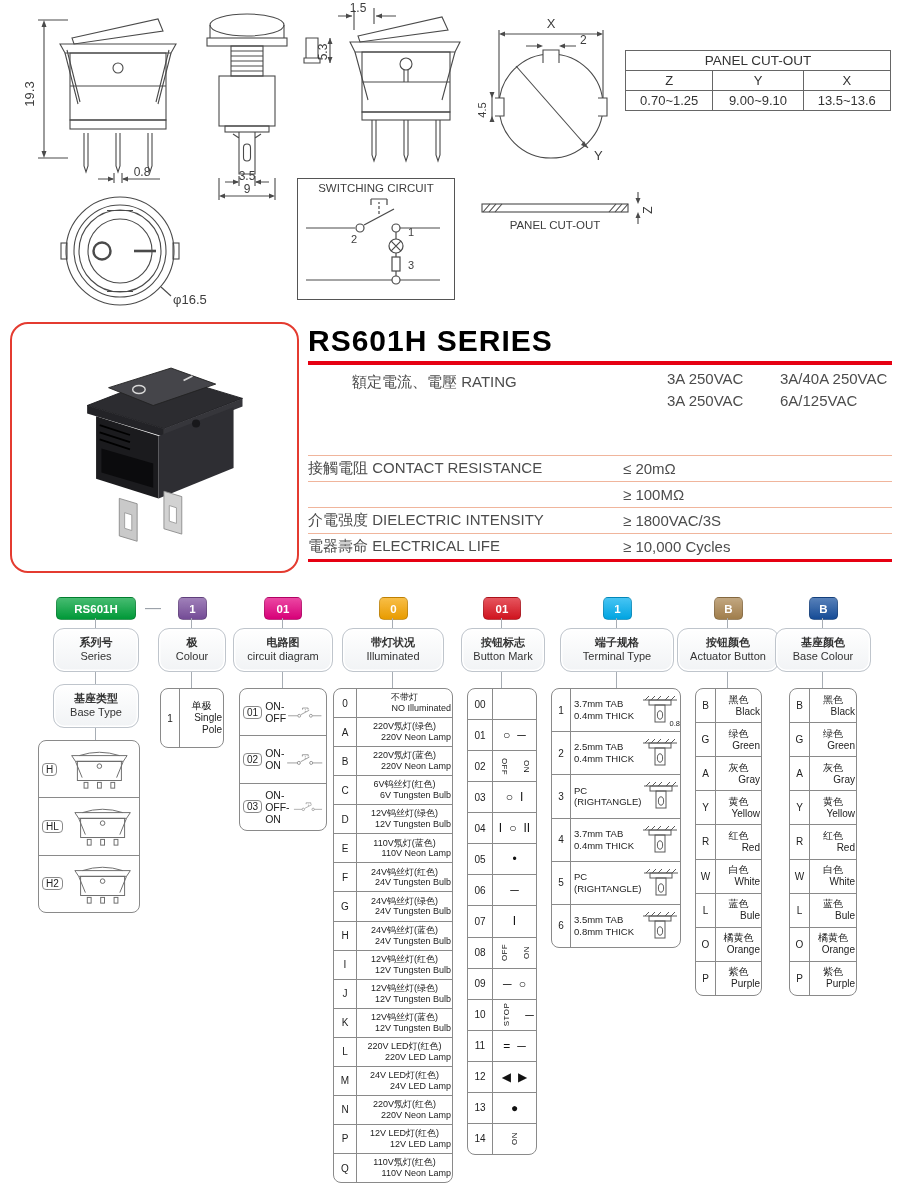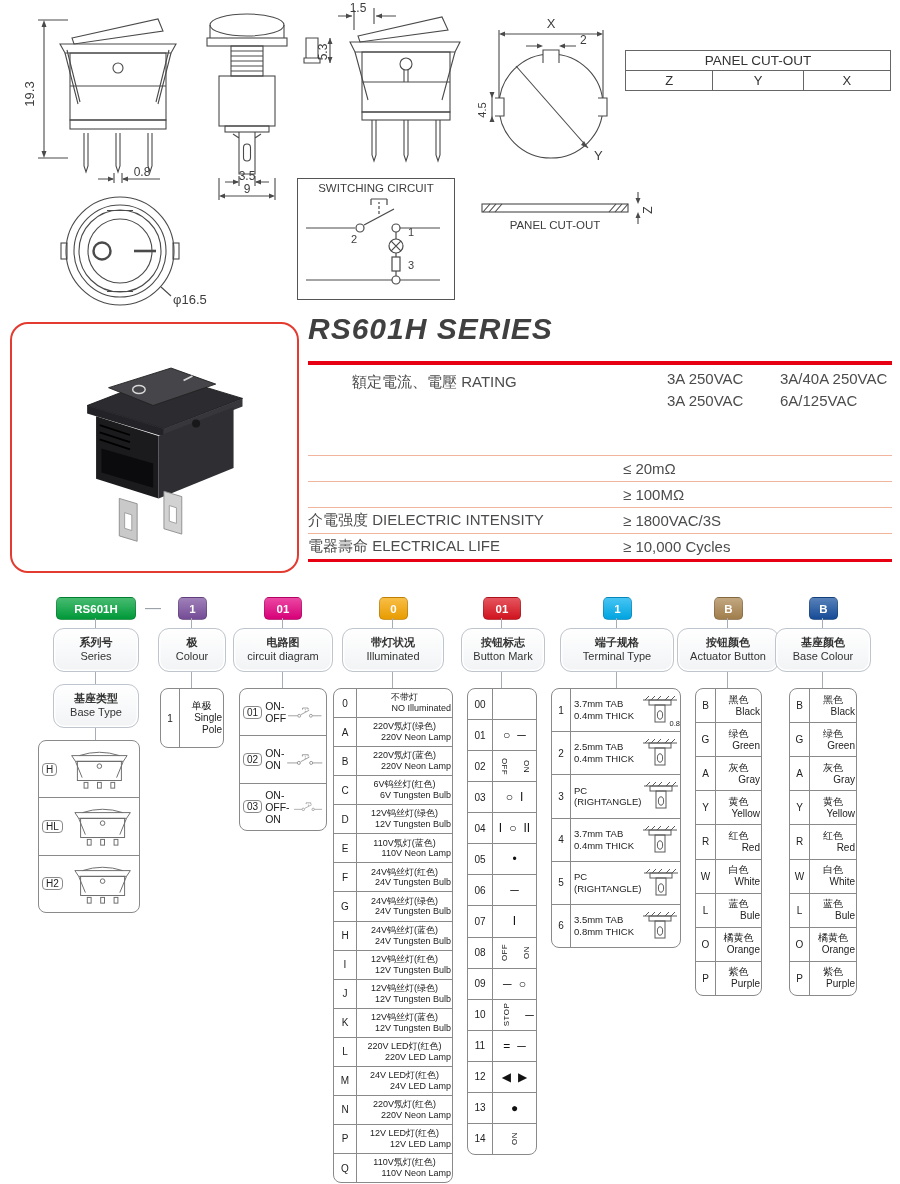--- a/index.html
+++ b/index.html
@@ -6,22 +6,22 @@
   #page{position:relative;width:900px;height:1184px;background:#fff;overflow:hidden;
         font-family:"Liberation Sans",sans-serif;color:#222;}
   .abs{position:absolute;}
   svg text{font-family:"Liberation Sans",sans-serif;fill:#3d3d3d;}
   
   #cutout-table{position:absolute;left:625px;top:50px;width:266px;border-collapse:collapse;
     border:1.6px solid #555;font-size:13px;color:#333;}
   #cutout-table td,#cutout-table th{border:1px solid #666;text-align:center;padding:2px 2px;font-weight:normal;}
   #cutout-table .ttl{font-size:13.5px;}
   
-  #series-title{position:absolute;left:308px;top:312px;font-size:30px;font-weight:bold;
-    font-style:italic;color:#404040;letter-spacing:1px;}
+  #series-title{position:absolute;left:308px;top:324px;font-size:30px;font-weight:bold;
+    color:#000000;letter-spacing:1px;}
   #red-rule{position:absolute;left:308px;top:361px;width:584px;height:3.5px;background:#e60012;}
   #rating-block{position:absolute;left:308px;top:370px;width:584px;height:58px;font-size:15px;color:#4c4c4c;margin-left:44px;}
   #rating-block .lbl{position:absolute;left:0;top:3px;}
   .rt-row{position:absolute;left:0;width:584px;height:22px;}
   .rt-v1{position:absolute;left:315px;} .rt-v2{position:absolute;left:428px;}
   #specs{position:absolute;left:308px;top:455px;width:584px;border-bottom:3px solid #e60012;}
   .spec-row{position:relative;height:25px;display:flex;align-items:center;
     border-top:1.6px solid #f0b59c;font-size:15px;color:#4c4c4c;}
   .spec-value{position:absolute;left:315px;}
   
@@ -230,20 +230,25 @@
           <th colspan="3" class="ttl">PANEL CUT-OUT</th>
         </tr>
       <tr>
         <th style="width:33%">Z</th>
         <th style="width:34%">Y</th>
         <th style="width:33%">X</th>
       </tr>
     </tbody>
     <tbody>
 
+        <tr>
+          <td>0.70~1.25</td>
+          <td>9.00~9.10</td>
+          <td>13.5~13.6</td>
+        </tr>
 
       </tbody>
   </table>
 
   <div id="photo-box">
     <svg width="250" height="225" viewBox="0 0 280 250">
       <polygon points="64,78 150,104 238,70 152,44" fill="#2c2c30" stroke="#1a1a1d"></polygon>
       <polygon points="64,78 150,104 150,113 64,87" fill="#232327"></polygon>
       <polygon points="150,104 238,70 238,79 150,113" fill="#36363b"></polygon>
       <polygon points="88,58 158,36 208,54 138,78" fill="#45454a" stroke="#222"></polygon>
@@ -276,20 +281,21 @@
         <div class="rt-row" style="top: 22px;">
           <span class="rt-v1">3A 250VAC</span>
           <span class="rt-v2">6A/125VAC</span>
         </div>
       </div>
   </div>
 
   <div id="specs">
 
       <div class="spec-row">
+        <span>接觸電阻 CONTACT RESISTANCE</span>
         <span class="spec-value">≤ 20mΩ</span>
       </div>
 
       <div class="spec-row">
         <span class="spec-value">≥ 100MΩ</span>
       </div>
 
       <div class="spec-row">
         <span>介電强度 DIELECTRIC INTENSITY</span>
         <span class="spec-value">≥ 1800VAC/3S</span>

